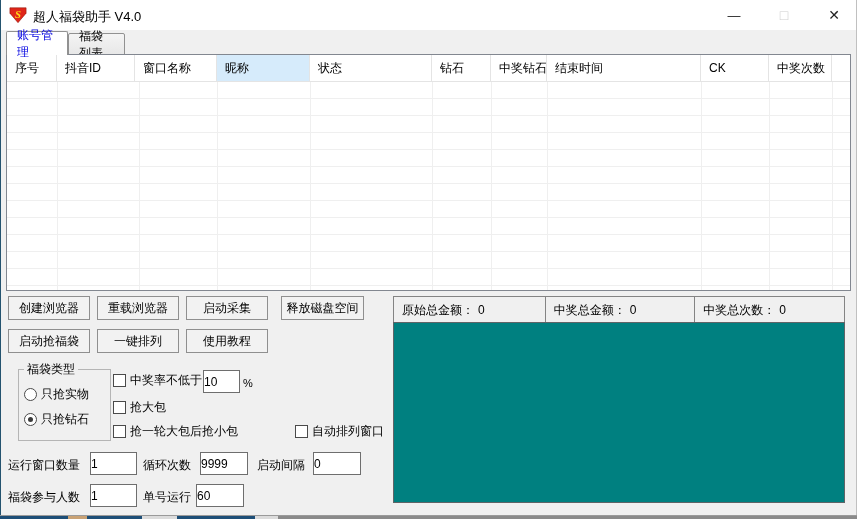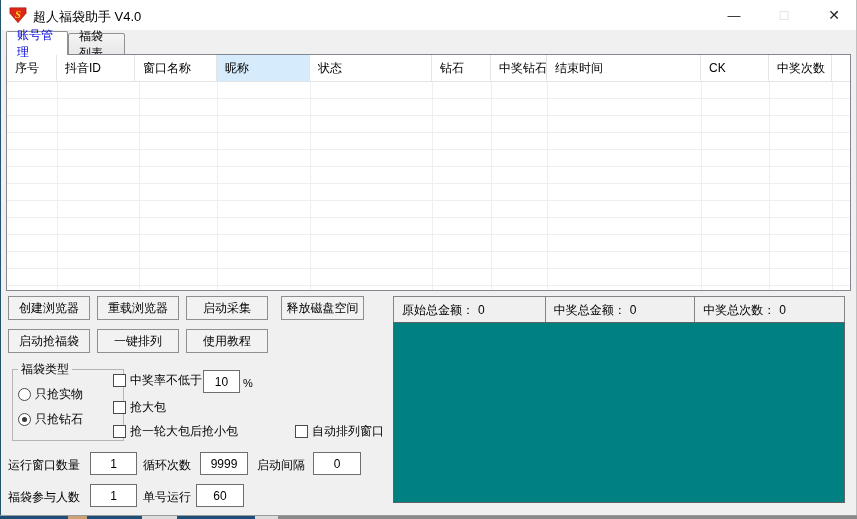--- a/index.html
+++ b/index.html
@@ -47,34 +47,34 @@
   
   .stats { position:absolute; left:393px; top:296px; width:452px; height:25px; display:flex; }
   .stat-cell { height:28px; border:1px solid #848484; background:#f0f0f0; display:flex; align-items:center; padding-left:8px; }
   .stat-cell + .stat-cell { margin-left:-1px; }
   .stat-cell .val { margin-left:4px; }
 
   
   .teal-panel { position:absolute; left:393px; top:322px; width:452px; height:181px; background:#008080; border:1px solid #5f6467; }
 
   
-  .groupbox { position:absolute; left:12px; top:369px; width:112px; height:72px; border:1px solid #b5b5b5; }
+  .groupbox { position:absolute; left:18px; top:369px; width:93px; height:72px; border:1px solid #b5b5b5; }
   .groupbox .legend { position:absolute; left:5px; top:-9px; background:#f0f0f0; padding:0 3px; font-size:12px; white-space:nowrap; }
   .radio-row { position:absolute; left:5px; display:flex; align-items:center; }
   .radio { width:13px; height:13px; border:1px solid #4a4a4a; border-radius:50%; background:#fff; margin-right:4px;
            display:flex; align-items:center; justify-content:center; flex:none; }
   .radio .dot { width:5px; height:5px; border-radius:50%; background:transparent; }
   .radio.selected .dot { background:#3a3a3a; }
 
   
   .check-row { position:absolute; display:flex; align-items:center; }
   .checkbox { width:13px; height:13px; border:1px solid #4a4a4a; background:#fff; margin-right:4px; flex:none; }
   .check-row .lbl { white-space:nowrap; }
 
-  .num-input { position:absolute; border:1px solid #6e6e6e; background:#fff; text-align:center;
+  .num-input { position:absolute; border:1px solid #6e6e6e; background:#fff; 
                font-size:12px; font-family:"Liberation Sans","DejaVu Sans",sans-serif; padding:0; }
   .pct { position:absolute; font-size:11px; }
 
   .form-label { position:absolute; font-size:12px; white-space:nowrap; }
 </style>
 </head>
 <body>
 
 <div id="app">
 

